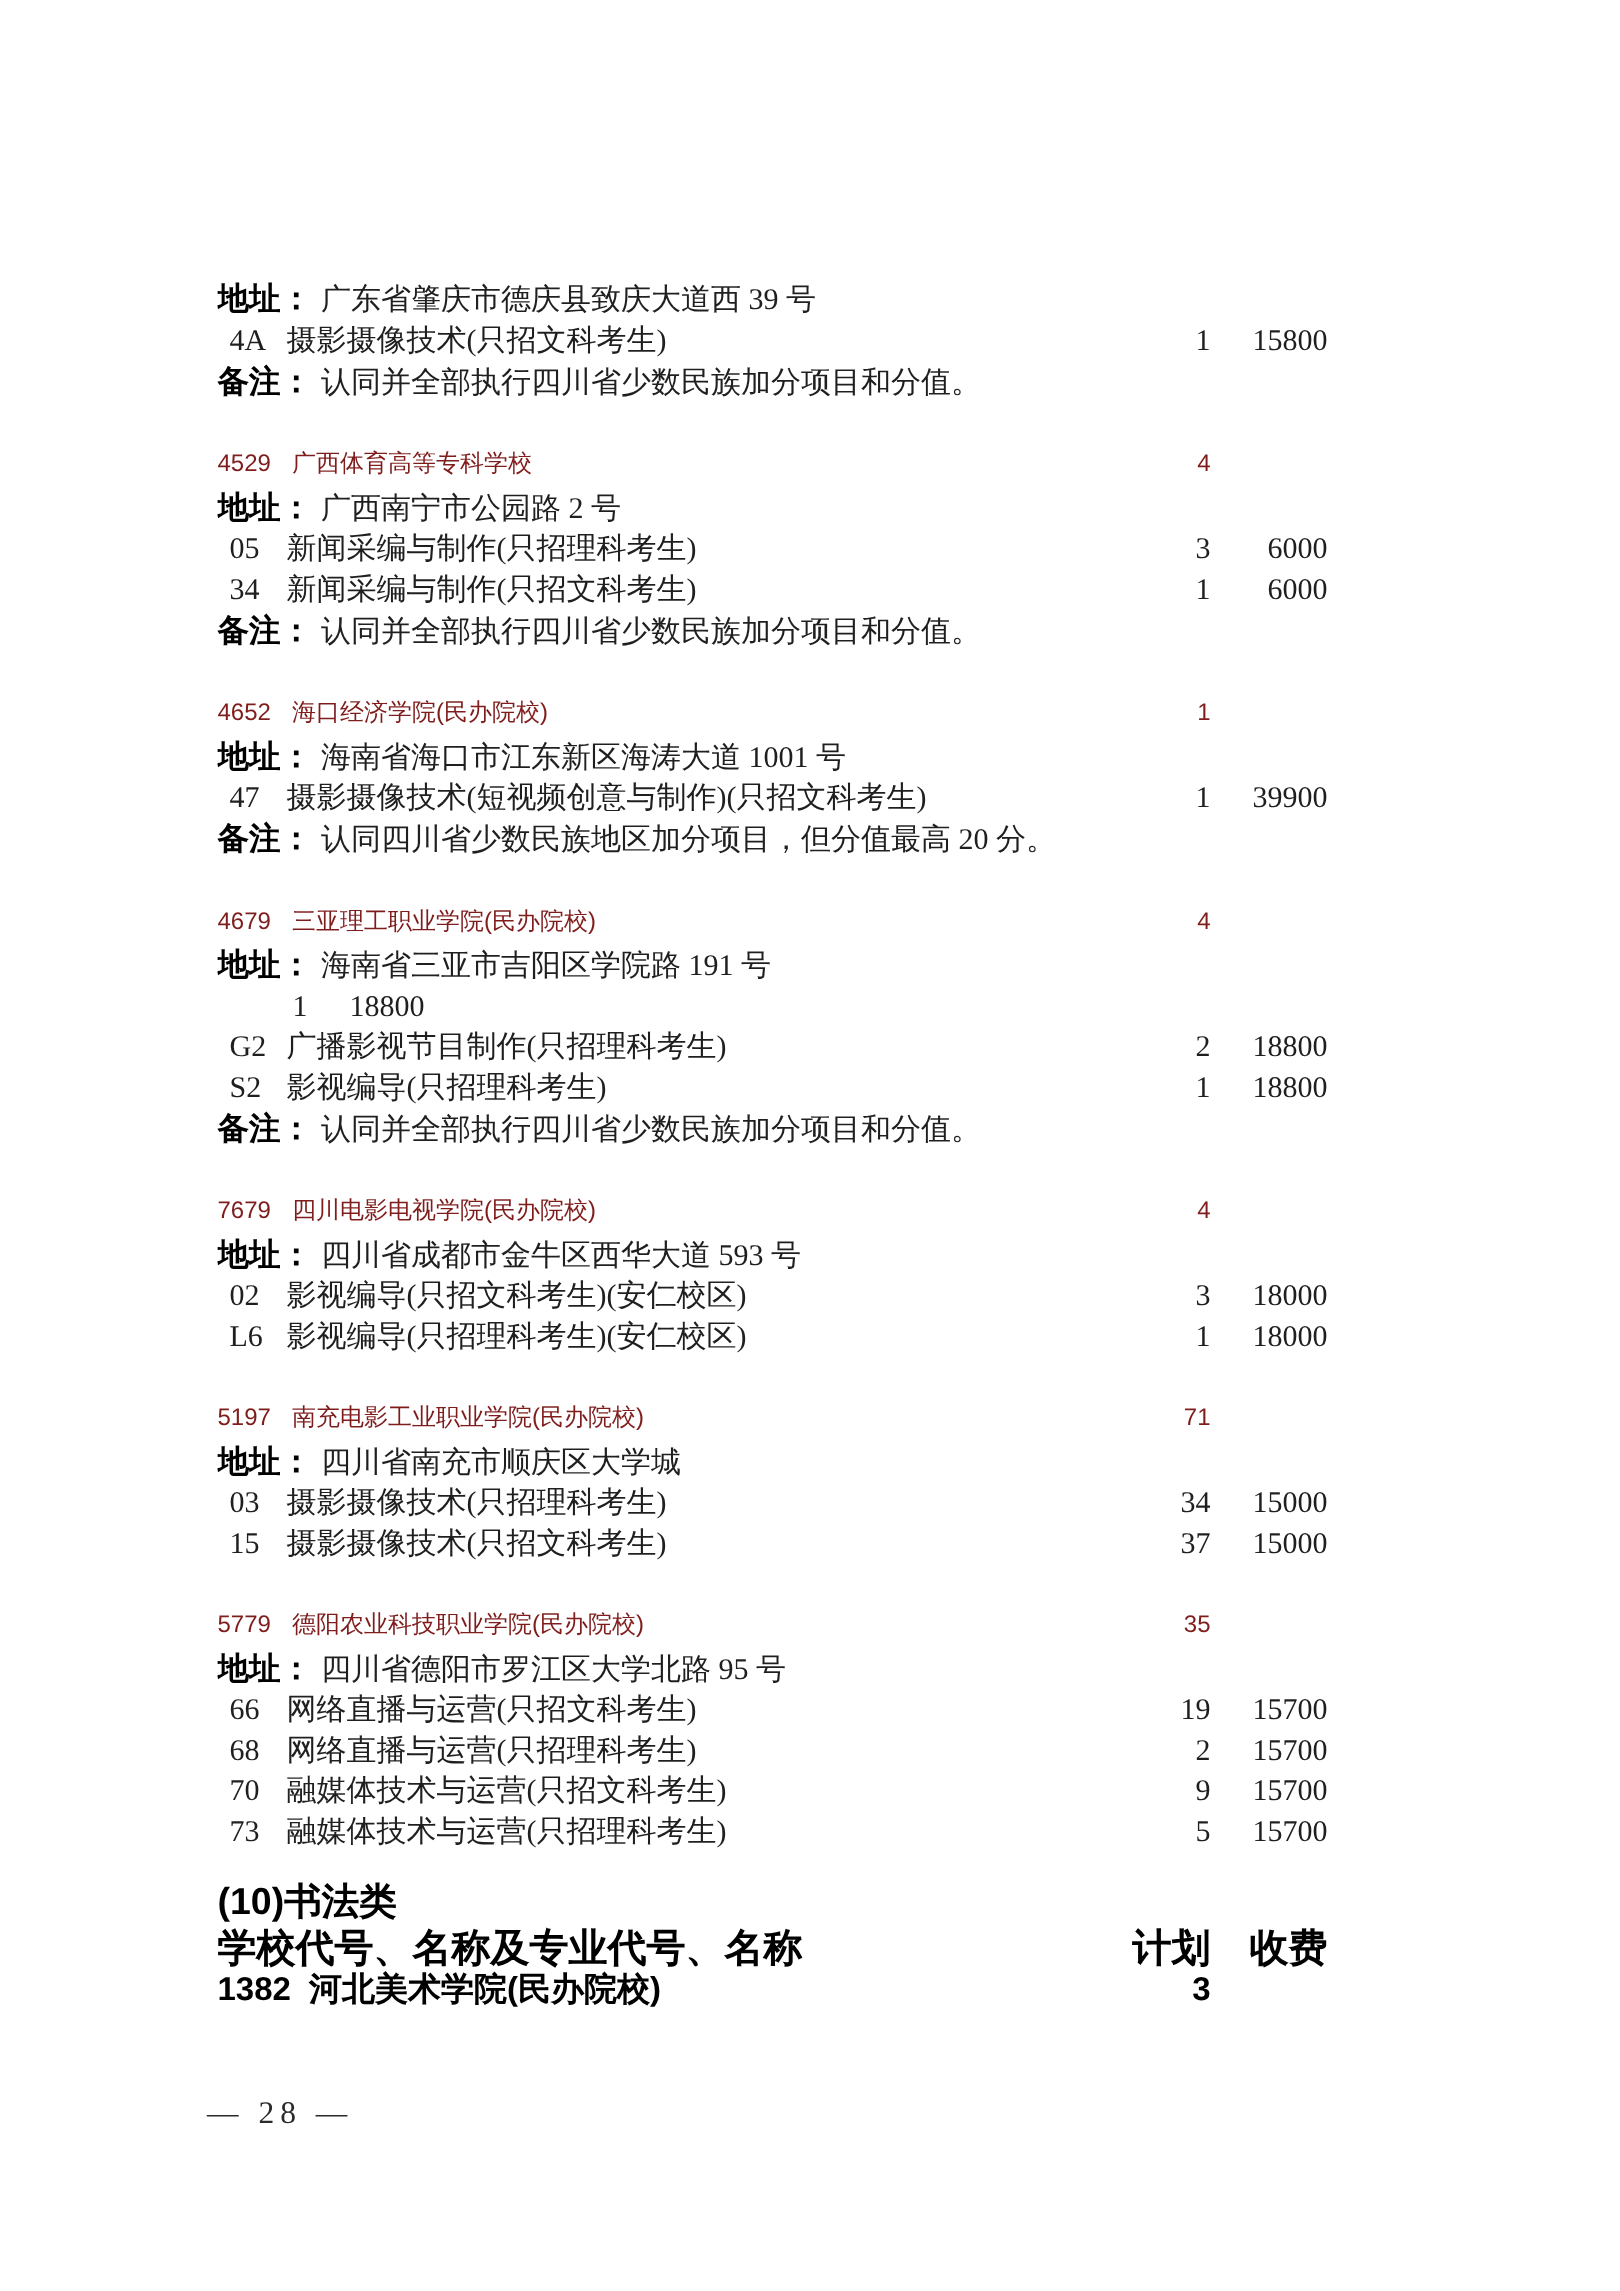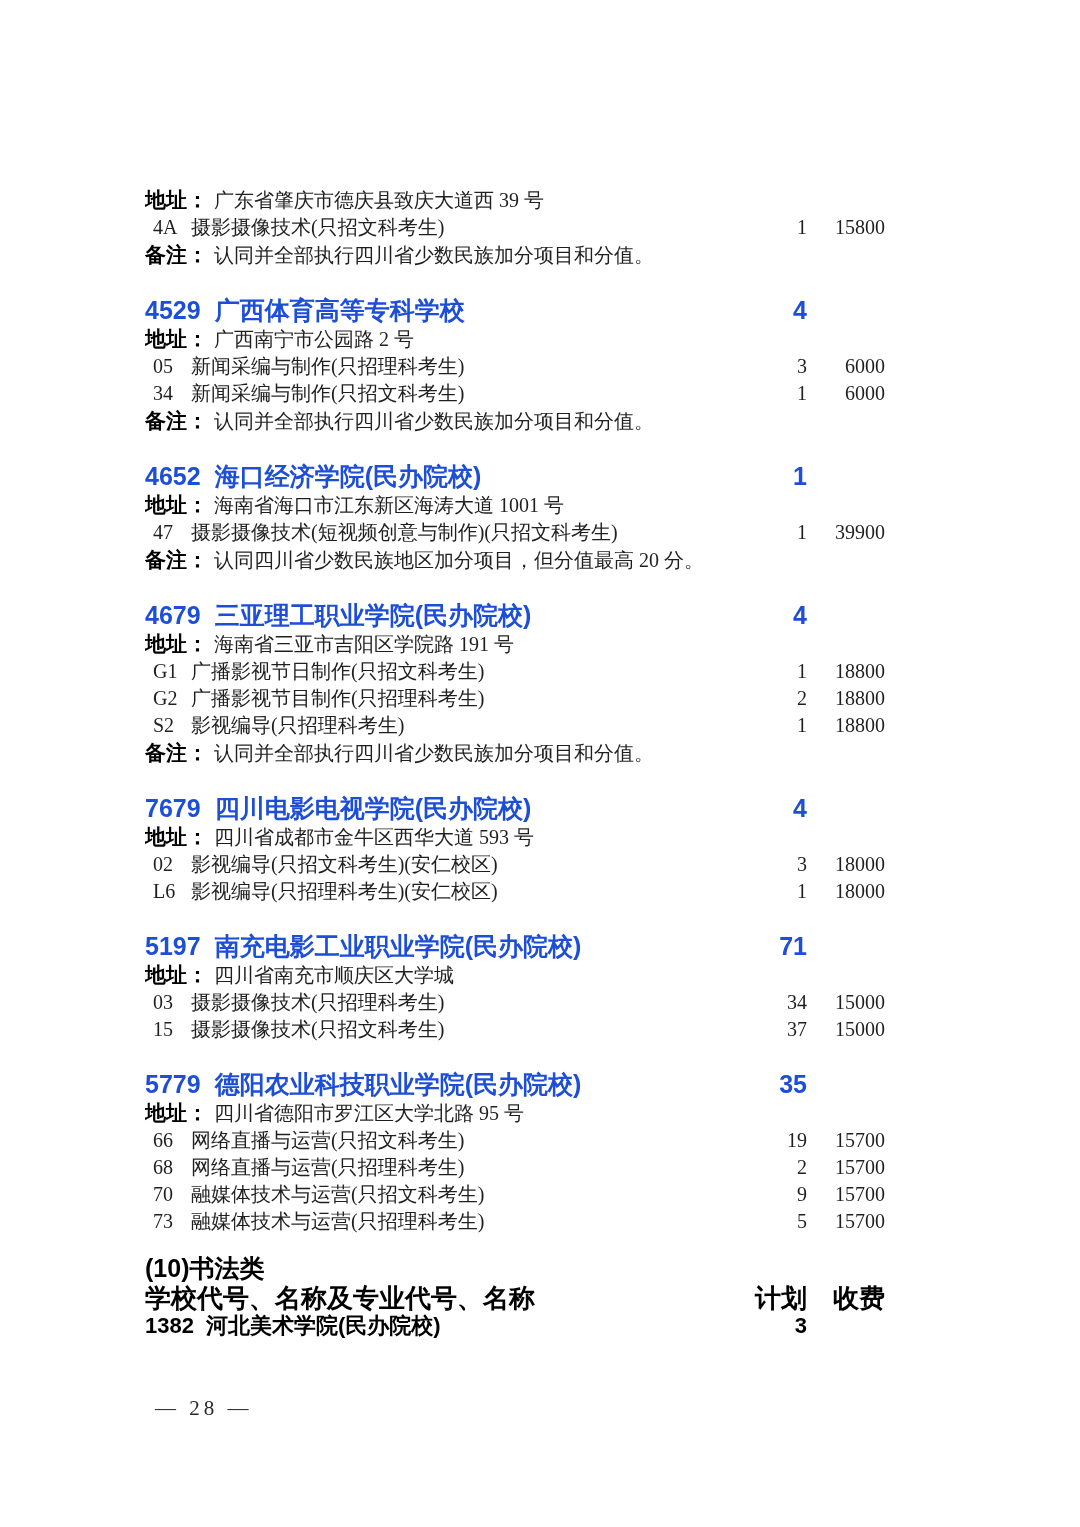--- a/index.html
+++ b/index.html
@@ -23,24 +23,24 @@
     font-size:20px;
     font-family:"Liberation Serif",serif;
   }
   .row .name{flex:1 1 auto; white-space:nowrap; overflow:hidden;}
   .row .plan{flex:0 0 60px; text-align:right;}
   .row .fee{flex:0 0 78px; text-align:right;}
   .block{margin-top:26px;}
   .block:first-child{margin-top:0;}
   .heading{
     line-height:30px;
-    font-size:25px;
-    font-family:"Liberation Sans",sans-serif;
-    font-weight:bold;
-    color:#1d4ed8;
+    font-size:16px;
+    font-family:"Liberation Sans",sans-serif;
+    font-weight:normal;
+    color:#7f1d1d;
   }
   .heading .code{margin-right:14px;}
   .prog .name{padding-left:8px;}
   .prog .code{display:inline-block;min-width:28px;margin-right:10px;}
   .label{
     font-family:"Liberation Sans",sans-serif;
     font-weight:bold;
     color:#000;
     margin-right:6px;
     font-size:21px;
@@ -58,21 +58,21 @@
     font-size:26px;
     font-weight:bold;
     font-family:"Liberation Sans",sans-serif;
     color:#000;
   }
   .colhead .plan,.colhead .fee{font-family:"Liberation Sans",sans-serif;}
   .sec-school{line-height:28px;font-size:22px;font-weight:bold;font-family:"Liberation Sans",sans-serif;color:#000;justify-content:flex-end;}
   .sec-school .code{margin-right:12px;}
   .footer{
     position:absolute;
-    left:155px;top:1396px;
+    left:138px;top:1396px;
     font-family:"Liberation Serif",serif;
     font-size:21px;
     color:#2a2a2a;
     letter-spacing:4px;
   }
 </style>
 </head>
 <body>
 
 <div class="page">
@@ -180,23 +180,20 @@
         <span class="fee"></span>
       </div>
       <div class="row addr">
         <span class="name">
           <span class="label">地址：</span><span>海南省三亚市吉阳区学院路 191 号</span>
         </span>
         <span class="plan"></span>
         <span class="fee"></span>
       </div>
       <div class="row prog">
-        <span class="name">
-          <span class="code">G1</span><span>广播影视节日制作(只招文科考生)</span>
-        </span>
         <span class="plan">1</span>
         <span class="fee">18800</span>
       </div>
       <div class="row prog">
         <span class="name">
           <span class="code">G2</span><span>广播影视节目制作(只招理科考生)</span>
         </span>
         <span class="plan">2</span>
         <span class="fee">18800</span>
       </div>

